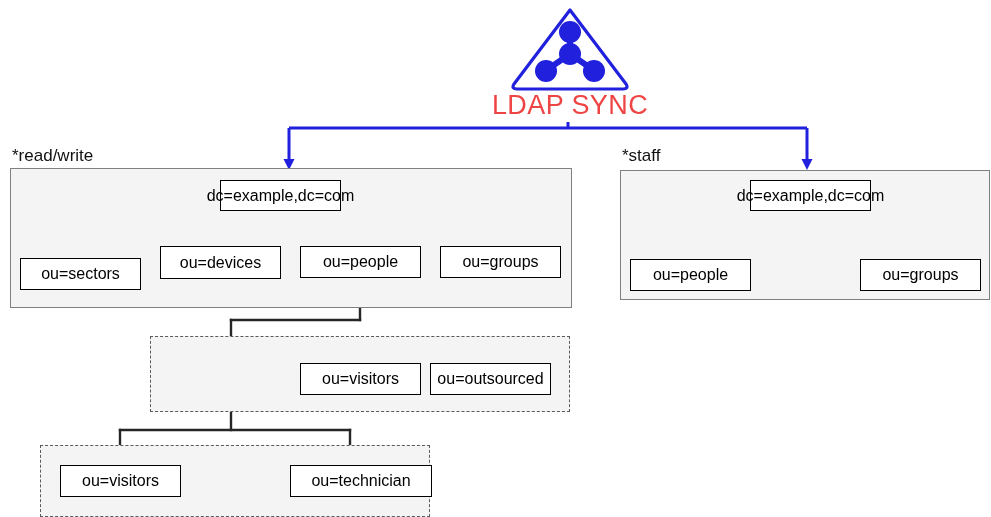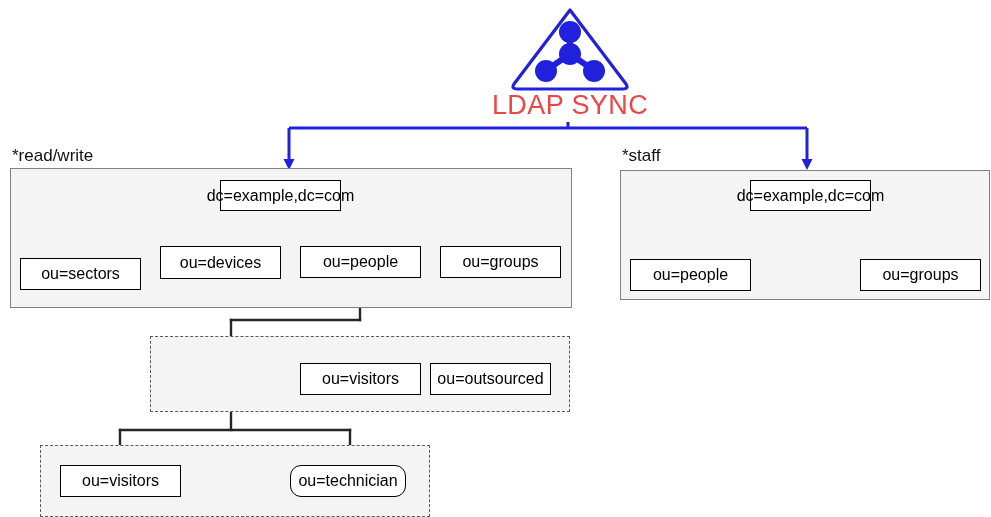--- a/index.html
+++ b/index.html
@@ -160,21 +160,21 @@
   <div class="node" style="left:440px; top:246px; width:121px; height:32px;">ou=groups</div>
 
   <div class="panel dashed" style="left:150px; top:336px; width:420px; height:76px;"></div>
 
   <div class="node" style="left:300px; top:363px; width:121px; height:32px;">ou=visitors</div>
   <div class="node" style="left:430px; top:363px; width:121px; height:32px;">ou=outsourced</div>
 
   <div class="panel dashed" style="left:40px; top:445px; width:390px; height:72px;"></div>
 
   <div class="node" style="left:60px; top:465px; width:121px; height:32px;">ou=visitors</div>
-  <div class="node" style="left:290px; top:465px; width:116px; height:32px;border-radius:11px;">ou=technician</div>
+  <div class="node" style="left:290px; top:465px; width:142px; height:32px;">ou=technician</div>
 
   <div class="panel" style="left:620px; top:170px; width:370px; height:130px;"></div>
 
   <div class="node" style="left:750px; top:180px; width:121px; height:31px;">dc=example,dc=com</div>
 
   <div class="node" style="left:630px; top:259px; width:121px; height:32px;">ou=people</div>
   <div class="node" style="left:860px; top:259px; width:121px; height:32px;">ou=groups</div>
 
 </div>
 

